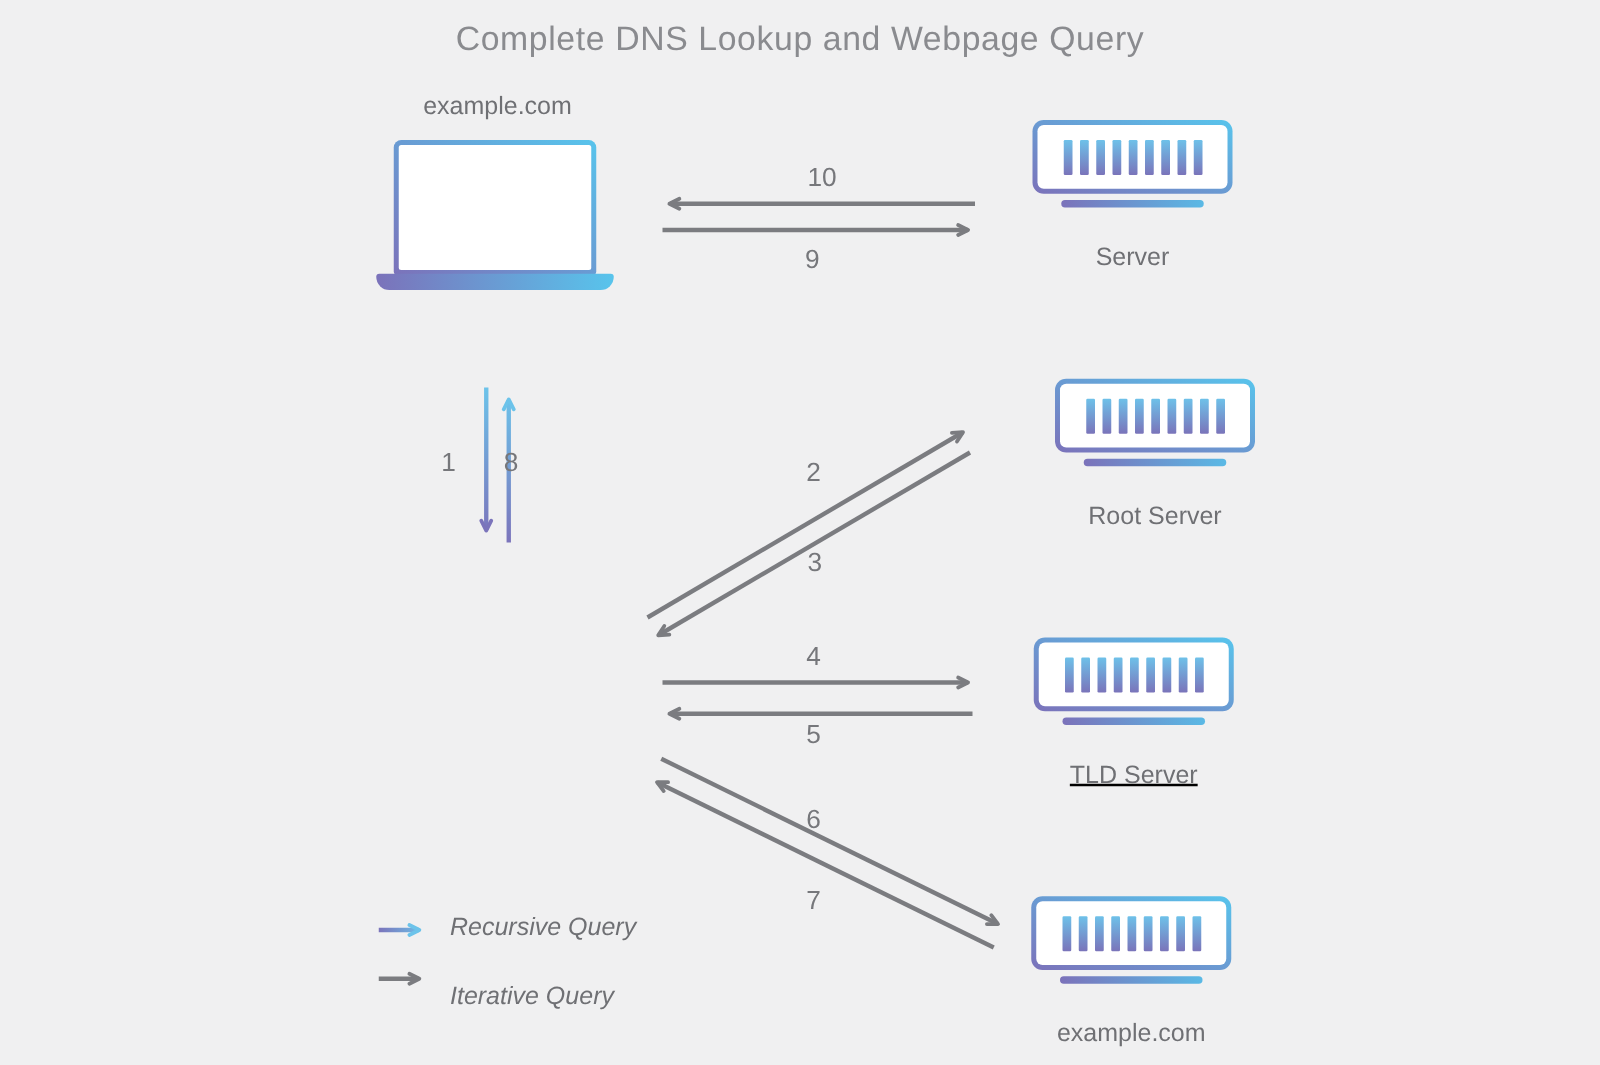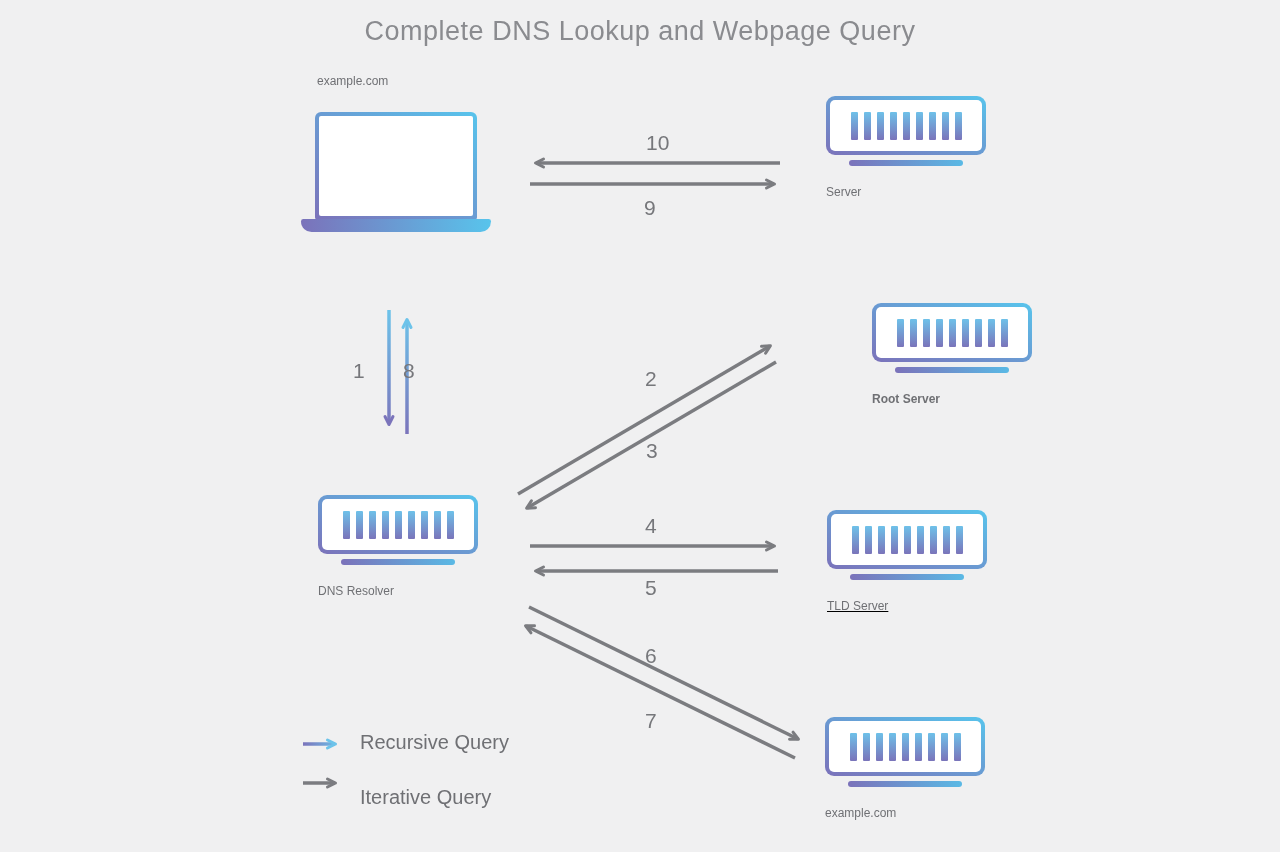--- a/index.html
+++ b/index.html
@@ -9,21 +9,21 @@
     font-family:"Liberation Sans","DejaVu Sans",sans-serif;
     overflow:hidden;
   }
   .title{
     position:absolute;left:0;right:0;top:16px;text-align:center;
     font-size:27px;letter-spacing:.5px;color:var(--title_color,#8a8b8f);
   }
   .arrow-layer{position:absolute;left:0;top:0;width:1280px;height:852px;}
   .node{position:absolute;}
   .node-label{
-    font-size:12px;color:var(--text,#6f7074);white-space:nowrap;
+    font-size:20px;color:var(--text,#6f7074);text-align:center;white-space:nowrap;
   }
   
   .client-label{position:absolute;left:317px;top:74px;width:162px;}
   .laptop{position:absolute;left:301px;top:112px;width:190px;}
   .laptop-screen{
     box-sizing:border-box;margin:0 auto;width:162px;height:108px;
     padding:4px;border-radius:6px 6px 3px 3px;
     background:linear-gradient(to top right,var(--icon_purple,#7b72ba),var(--icon_blue,#58c4ec));
   }
   .laptop-inner{width:100%;height:100%;background:#fff;border-radius:2px;}
@@ -43,44 +43,44 @@
     display:flex;align-items:center;justify-content:center;gap:6px;
   }
   .srv-inner i{
     display:block;width:7px;height:28px;border-radius:1px;
     background:linear-gradient(to bottom,var(--bar_top,#6ec1e9),var(--bar_bottom,#7a74ba));
   }
   .srv-underline{
     width:114px;height:6px;border-radius:3px;margin:5px auto 0;
     background:linear-gradient(to right,var(--icon_purple,#7b72ba),var(--underline_blue,#5ab9e5));
   }
-  .srv-node .node-label{margin-top:19px;}
+  .srv-node .node-label{margin-top:29px;}
   #node-server{left:826px;top:96px;}
-  #node-root{left:872px;top:303px;font-weight:bold;}
+  #node-root{left:844px;top:303px;}
   #node-resolver{left:318px;top:495px;}
   #node-tld{left:827px;top:510px;text-decoration:underline;}
   #node-auth{left:825px;top:717px;}
   
   .step{
     position:absolute;width:44px;
     font-size:21px;color:var(--step_color,#76777b);
   }
   #step-10{left:646px;top:131px;}
   #step-9{left:644px;top:196px;}
   #step-1{left:353px;top:359px;}
   #step-8{left:403px;top:359px;}
   #step-2{left:645px;top:367px;}
   #step-3{left:646px;top:439px;}
   #step-4{left:645px;top:514px;}
   #step-5{left:645px;top:576px;}
   #step-6{left:645px;top:644px;}
   #step-7{left:645px;top:709px;}
   
   .legend-label{
-    position:absolute;font-size:20px;color:var(--text,#6f7074);white-space:nowrap;
+    position:absolute;font-size:20px;color:var(--text,#6f7074);white-space:nowrap;font-style:italic;
   }
   #legend-recursive-label{left:360px;top:731px;}
   #legend-iterative-label{left:360px;top:770px;margin-top:16px;}
 </style>
 </head>
 <body>
 
 <div class="canvas">
 
   <div class="title">Complete DNS Lookup and Webpage Query</div>
@@ -171,37 +171,20 @@
           <i></i>
           <i></i>
           <i></i>
           <i></i>
         </div>
     </div>
     <div class="srv-underline"></div>
     <div class="node-label">Root Server</div>
   </div>
 
-  <div class="node srv-node" id="node-resolver">
-    <div class="srv">
-      <div class="srv-inner">
-          <i></i>
-          <i></i>
-          <i></i>
-          <i></i>
-          <i></i>
-          <i></i>
-          <i></i>
-          <i></i>
-          <i></i>
-        </div>
-    </div>
-    <div class="srv-underline"></div>
-    <div class="node-label">DNS Resolver</div>
-  </div>
 
   <div class="node srv-node" id="node-tld">
     <div class="srv">
       <div class="srv-inner">
           <i></i>
           <i></i>
           <i></i>
           <i></i>
           <i></i>
           <i></i>

